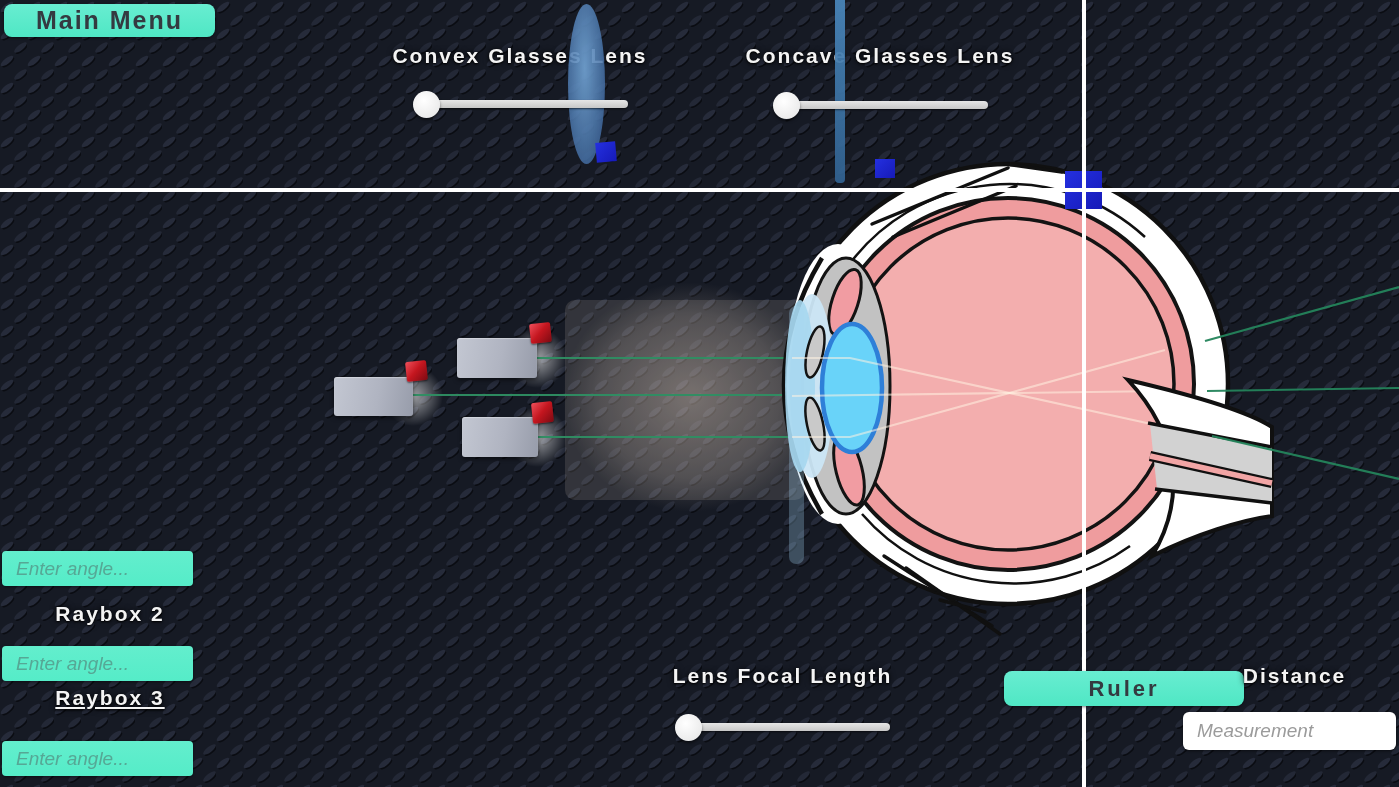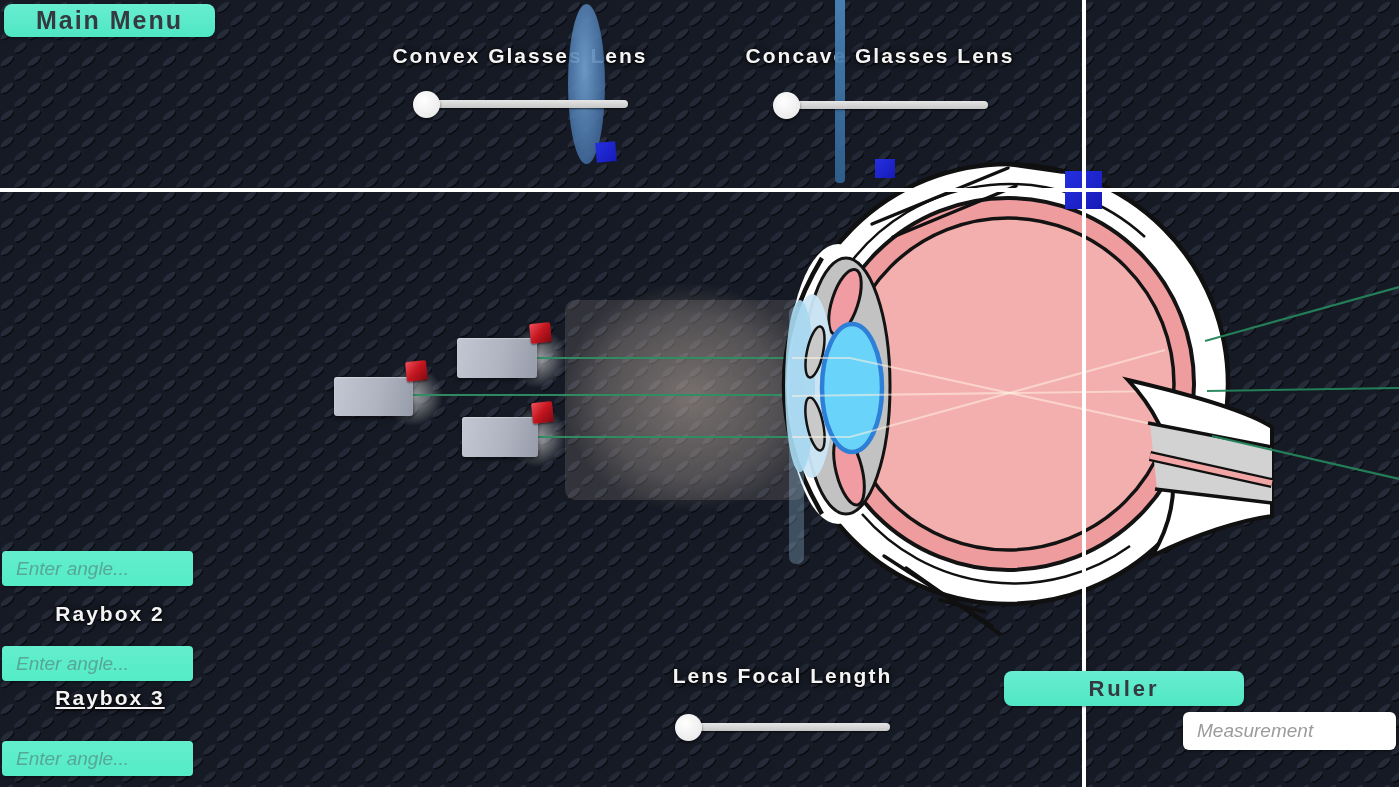--- a/index.html
+++ b/index.html
@@ -188,15 +188,16 @@
   <div class="abs ctl hud-label" style="left:0;top:602px;width:220px;">Raybox 2</div>
   <input class="abs ctl angle-input" style="left: 2px; top: 646px;" type="text" placeholder="Enter angle...">
   <div class="abs ctl hud-label" style="left:0;top:686px;width:220px;text-decoration:underline;">Raybox 3</div>
   <input class="abs ctl angle-input" style="left: 2px; top: 741px;" type="text" placeholder="Enter angle...">
 
   <div class="abs ctl hud-label" style="left:630px;top:664px;width:305px;">Lens Focal Length</div>
   <div class="abs ctl slider-track" style="left:682px;top:723px;width:208px;"></div>
   <div class="abs ctl slider-knob" style="left:675px;top:714px;"></div>
 
   <button class="abs ctl teal-btn" style="left:1004px;top:659px;width:240px;height:35px;font-size:22px;letter-spacing:3px;margin-top:12px;">Ruler</button>
+  <div class="abs ctl hud-label" style="left:1192px;top:664px;width:205px;">Distance</div>
   <input class="abs ctl measure-input" style="left: 1183px; top: 712px;" type="text" placeholder="Measurement">
 
 </div>
 
 </body></html>

